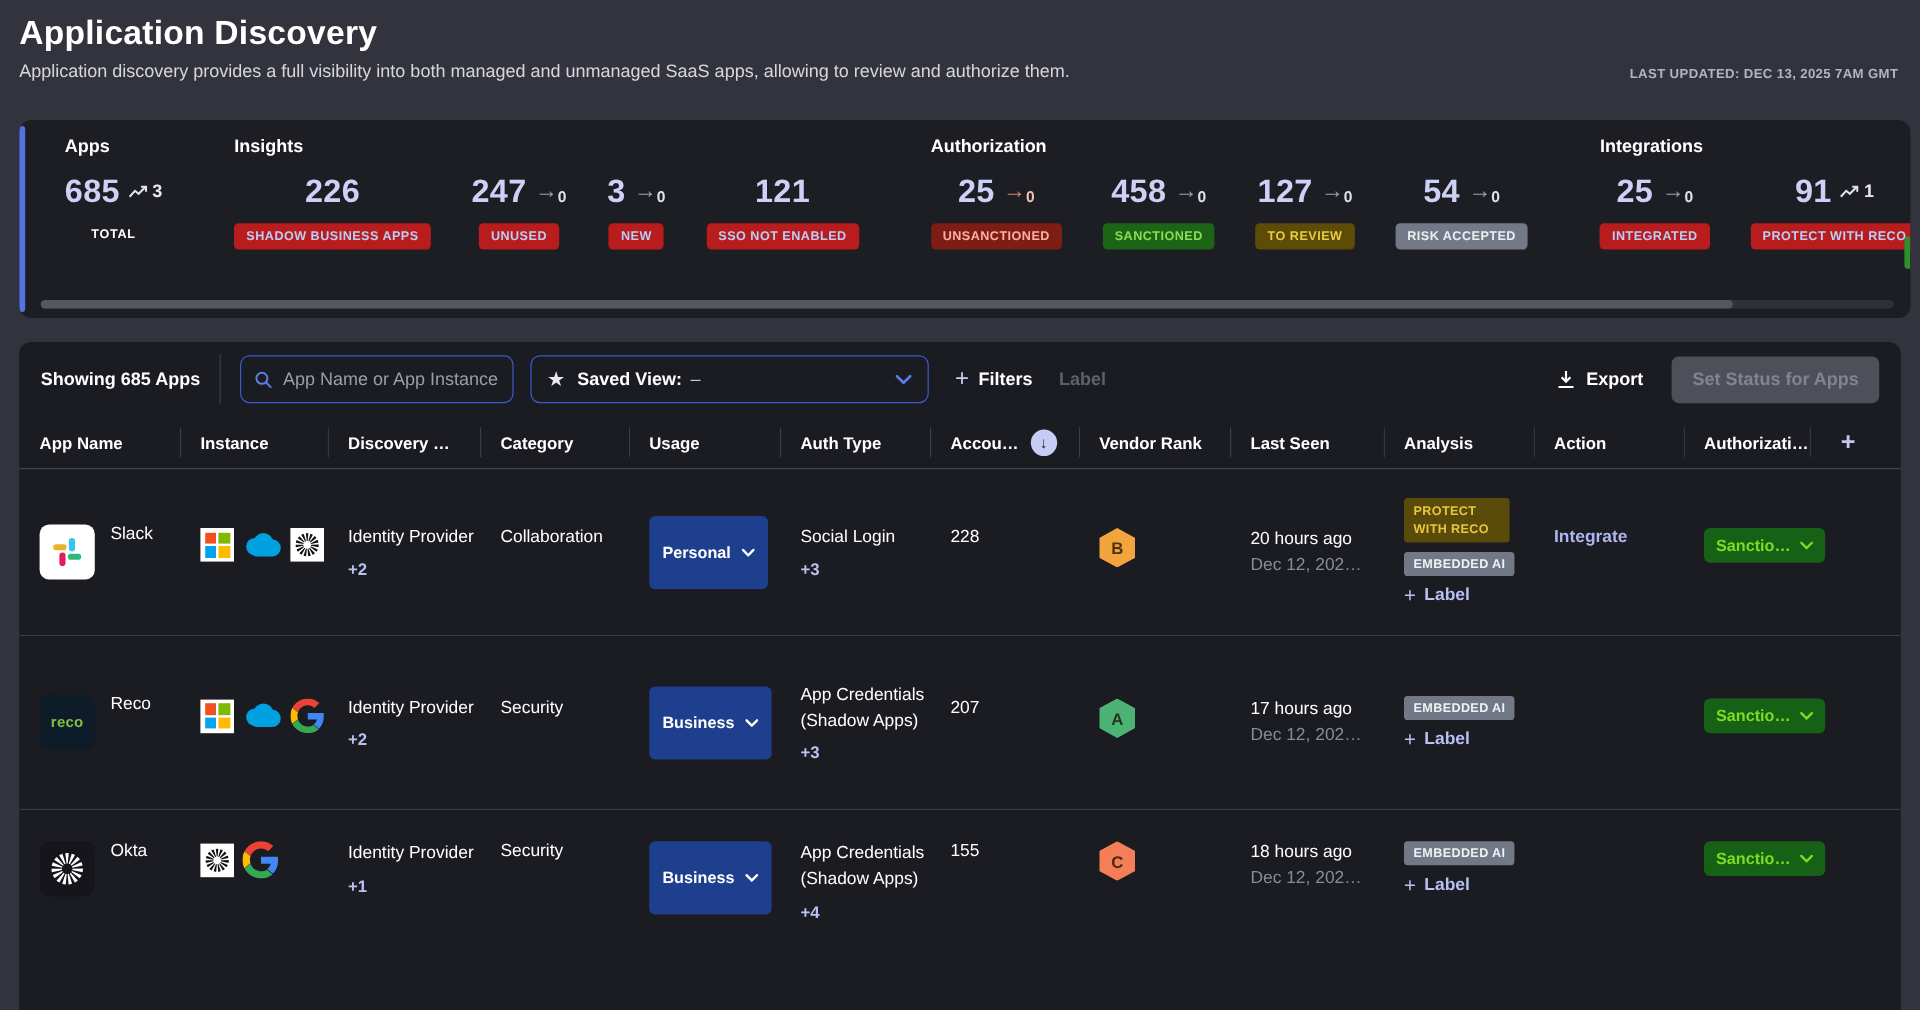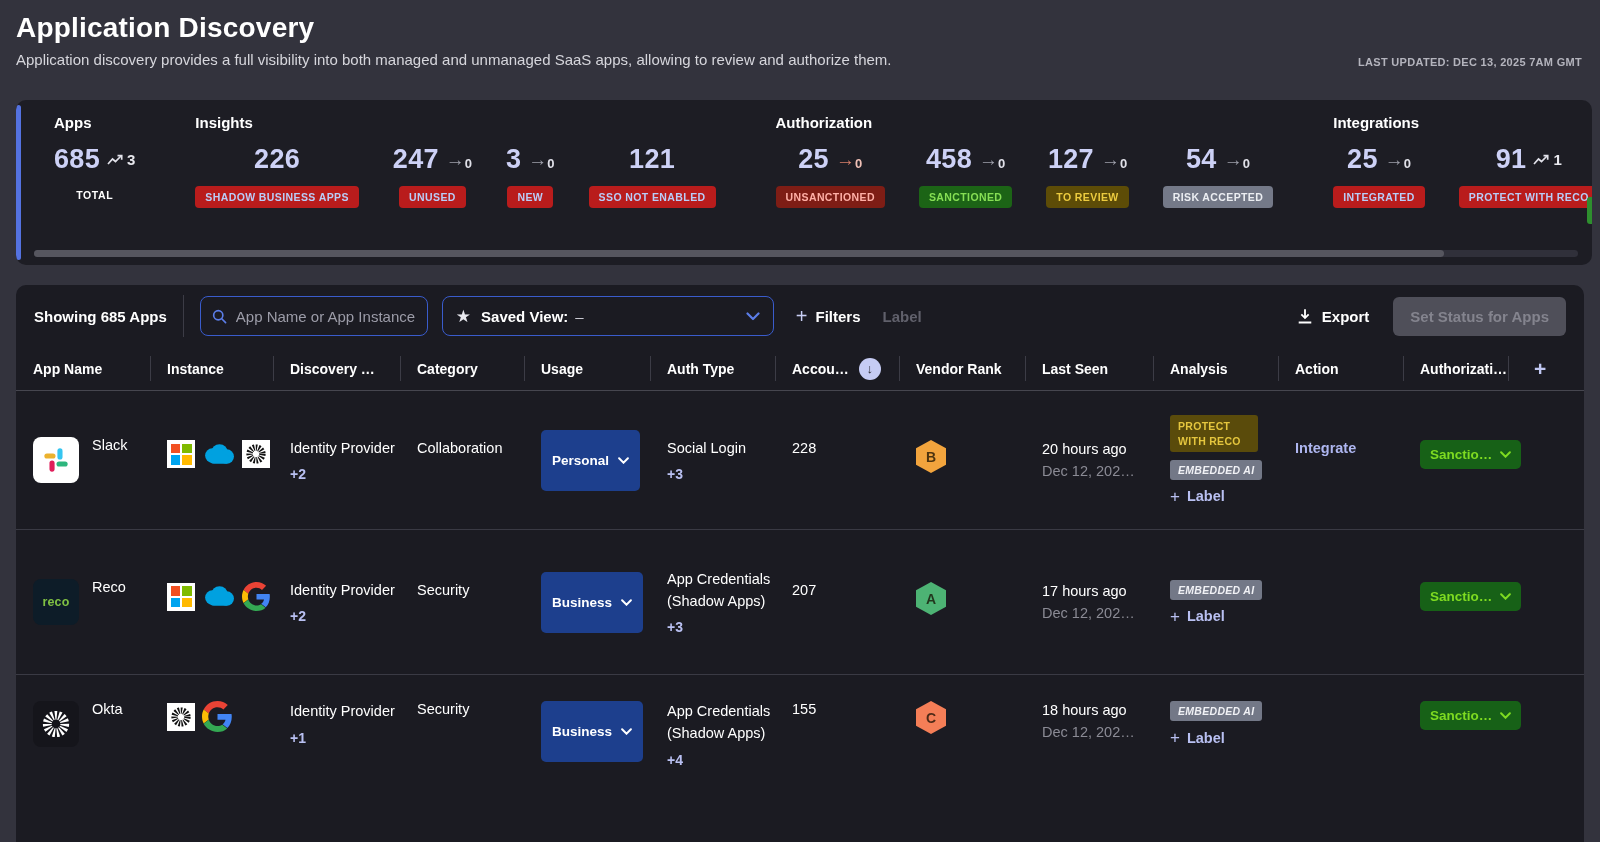--- a/index.html
+++ b/index.html
@@ -143,21 +143,21 @@
     clip-path:polygon(50% 0,100% 25%,100% 75%,50% 100%,0 75%,0 25%);
     font-size:14px; font-weight:700; color:rgba(20,14,0,.75); flex:none;
   }
   .rank-B { background:#f2a43d; } .rank-A { background:#4db374; } .rank-C { background:#f47e57; }
 
   .seen-rel { font-size:14.5px; color:#fff; }
   .seen-date { font-size:14.5px; color:#8b8b95; margin-top:6px; }
 
   .an-badge { font-size:10.5px; font-weight:700; letter-spacing:.3px; border-radius:3px; padding:4px 8px; }
   .an-protect { background:#5a4b0b; color:#e5c63e; width:88px; line-height:1.35; padding:4px 8px; }
-  .an-embedded { background:#737887; color:#f0f1f5;font-style:italic; }
+  .an-embedded { background:#737887; color:#f0f1f5; }
   .an-gap > * + * { margin-top:8px; }
   .add-label { color:#b9c0f2; font-weight:700; font-size:14.5px; cursor:pointer; display:flex; align-items:center; }
   .add-label .plus-glyph { font-size:17px; margin-right:7px; color:#b9c0f2; }
   .action-link { color:#aeb6f0; font-weight:700; font-size:14.5px; cursor:pointer; }
 
   .chev { flex:none; }
 </style>
 </head>
 <body>
 

